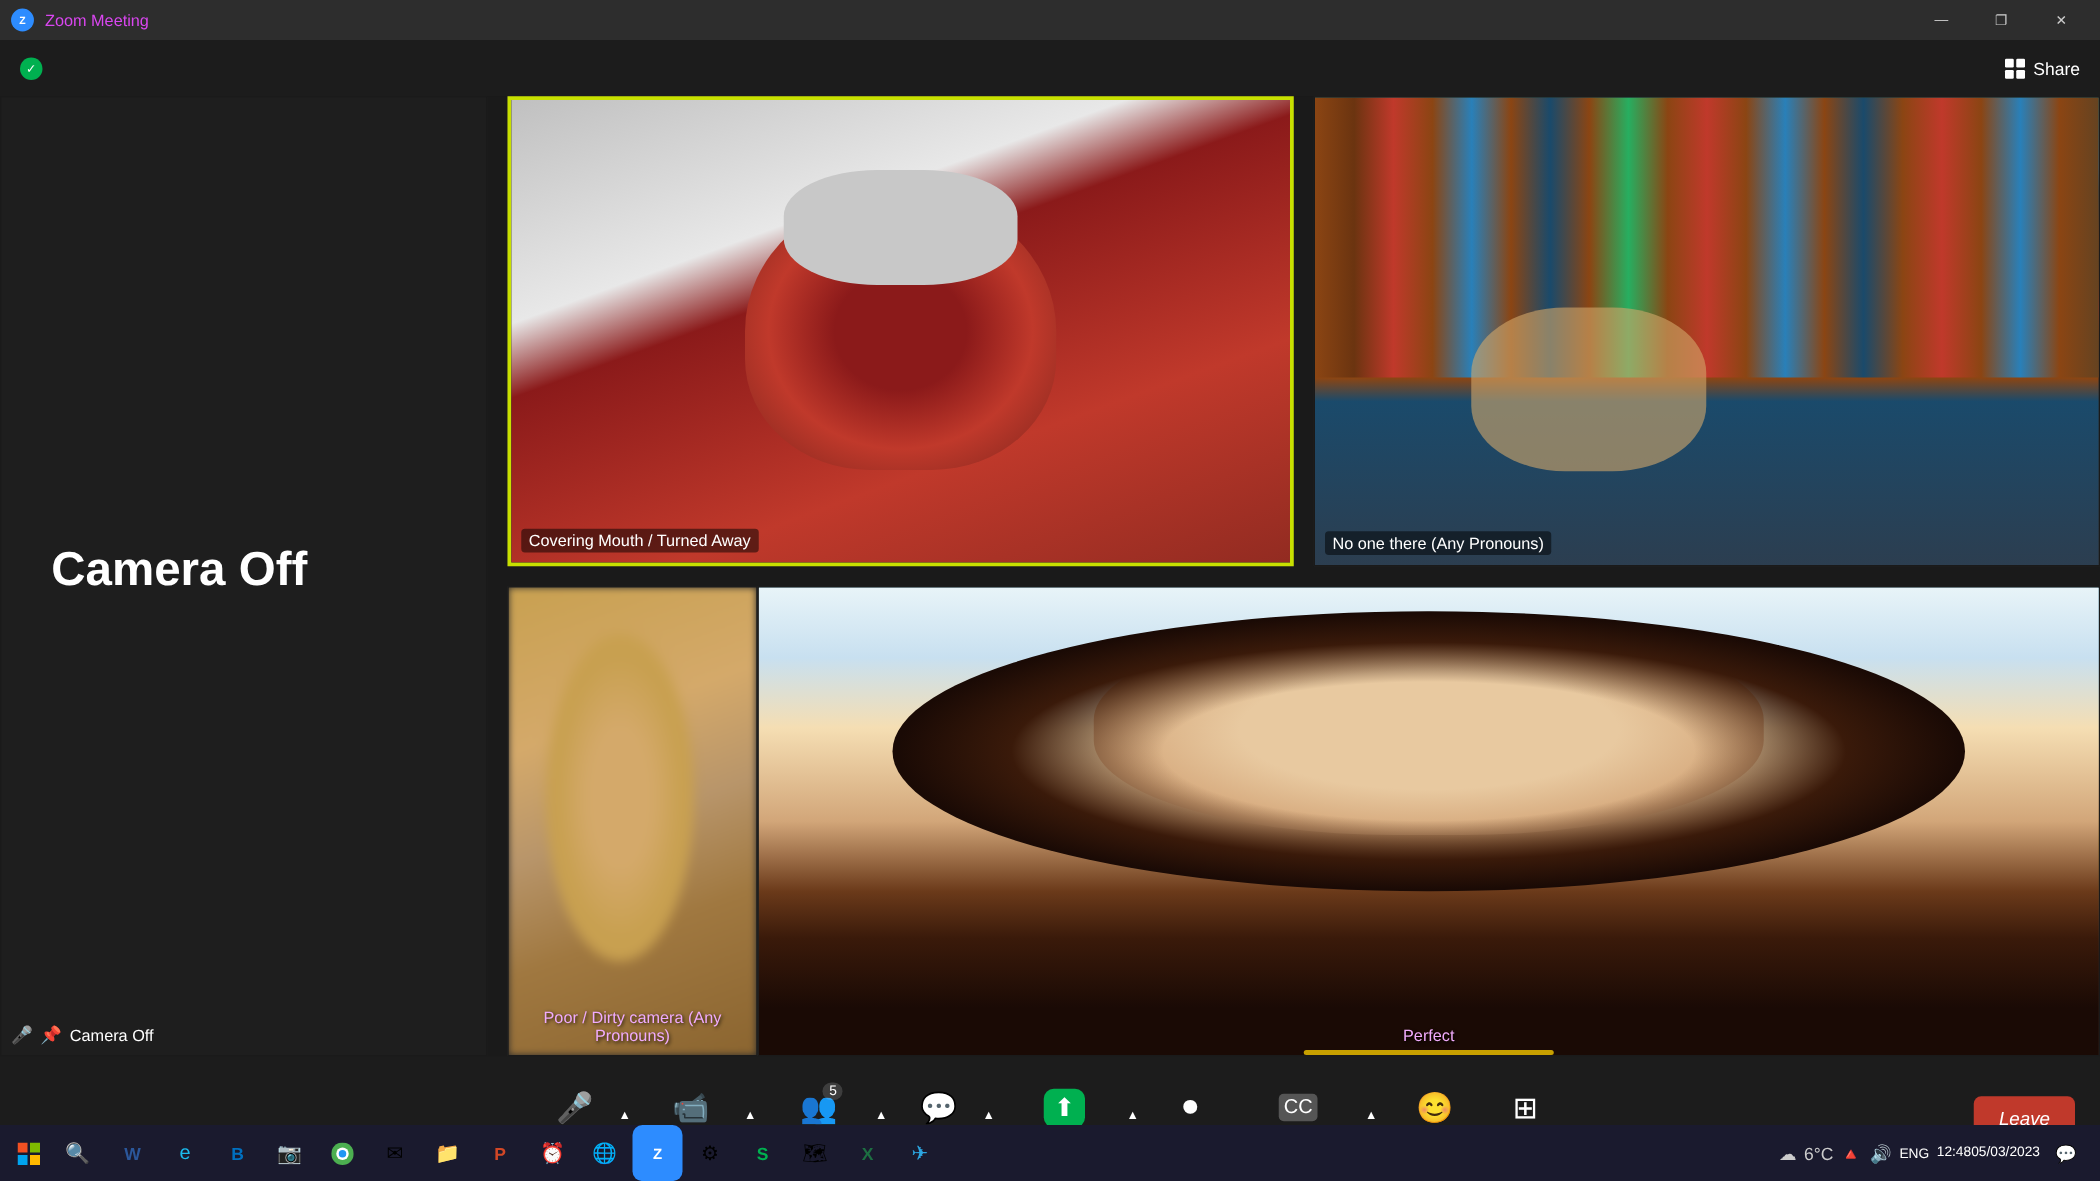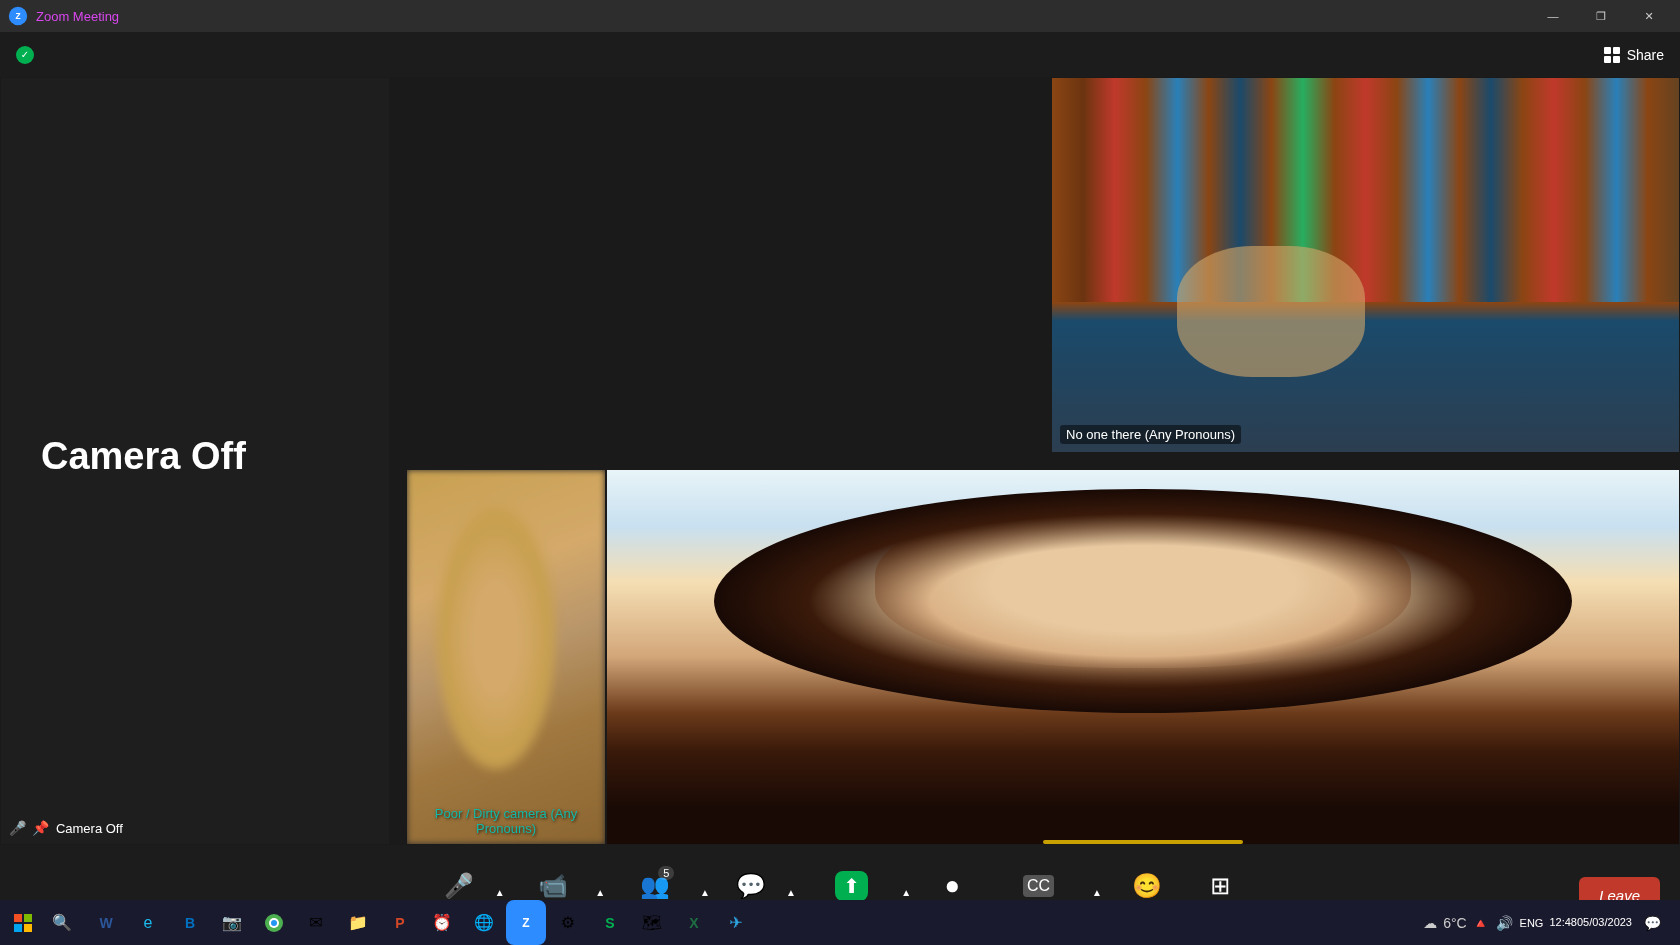--- a/index.html
+++ b/index.html
@@ -121,21 +121,21 @@
       padding: 2px 6px;
       border-radius: 3px;
     }
 
     .participant-name-bottom {
       position: absolute;
       bottom: 8px;
       left: 0;
       right: 0;
       text-align: center;
-      color: #14b8a6;
+      color: #f0abfc;
       font-size: 13px;
       text-shadow: 1px 1px 3px rgba(0,0,0,0.8);
     }
 
     
     .video-bg-red-hoodie {
       width: 100%;
       height: 100%;
       background: linear-gradient(160deg, #c0c0c0 0%, #e8e8e8 30%, #8b1a1a 40%, #c0392b 70%, #922b21 100%);
       position: relative;
@@ -412,20 +412,28 @@
 
   <div class="video-tile camera-off" style="grid-row: 1/3; grid-column: 1/2;">
     <div class="camera-off-text">Camera Off</div>
     <div class="cam-off-icons">
       <span style="color:#ff4444;font-size:14px;">🎤</span>
       <span style="font-size:14px;">📌</span>
       <span style="color:#fff;font-size:13px;">Camera Off</span>
     </div>
   </div>
 
+  <div class="video-tile active-speaker" style="grid-row: 1/2; grid-column: 2/3;">
+    <div class="video-bg-red-hoodie">
+
+      <div style="position:absolute;top:20%;left:30%;width:40%;height:60%;background:radial-gradient(ellipse, #8b1a1a 30%, #c0392b 60%, #7b241c 100%);border-radius:50% 50% 40% 40%;"></div>
+      <div style="position:absolute;top:15%;left:35%;width:30%;height:25%;background:#c8c8c8;border-radius:40%;"></div>
+    </div>
+    <div class="video-label">Covering Mouth / Turned Away</div>
+  </div>
 
   <div class="video-tile" style="grid-row: 1/2; grid-column: 3/4;">
     <div class="video-bg-bookshelf">
       <div style="position:absolute;top:0;left:0;right:0;height:60%;background:linear-gradient(90deg,#8B4513 0%,#6B3410 5%,#c0392b 10%,#8B4513 15%,#2980b9 20%,#8B4513 25%,#1a4a6b 30%,#8B4513 35%,#27ae60 40%,#8B4513 45%,#c0392b 50%,#8B4513 55%,#2980b9 60%,#8B4513 65%,#1a4a6b 70%,#8B4513 75%,#c0392b 80%,#8B4513 85%,#2980b9 90%,#8B4513 95%,#654321 100%);"></div>
       <div style="position:absolute;bottom:20%;left:20%;width:30%;height:35%;background:#d4a96a;border-radius:40%;opacity:0.6;"></div>
     </div>
     <div class="video-label">No one there (Any Pronouns)</div>
   </div>
 
   <div class="video-tile" style="grid-row: 2/3; grid-column: 2/3; max-width: 200px;">
@@ -435,20 +443,21 @@
     <div class="participant-name-bottom">Poor / Dirty camera (Any Pronouns)</div>
   </div>
 
   <div class="video-tile" style="grid-row: 2/3; grid-column: 2/4; margin-left: 200px;">
     <div class="video-bg-smiling-woman">
       <div style="position:absolute;top:0;left:0;right:0;bottom:0;background:linear-gradient(180deg, #e8f4f8 0%, #c8e0f0 15%, #f5deb3 30%, #d2a679 50%, #6b3a1a 65%, #3a1a0a 75%, #1a0a05 90%);"></div>
       <div style="position:absolute;top:8%;left:25%;width:50%;height:45%;background:radial-gradient(ellipse, #e8c9a0 40%, #d4a679 70%);border-radius:45%;"></div>
 
       <div style="position:absolute;top:5%;left:10%;width:80%;height:60%;background:radial-gradient(ellipse, transparent 35%, #3a1a0a 55%, #1a0a05 70%);border-radius:50%;"></div>
     </div>
+    <div class="participant-name-bottom">Perfect</div>
     <div class="progress-bar"></div>
   </div>
 
 </div>
 
 <div class="toolbar">
 
   <div class="btn-group">
     <div class="toolbar-btn">
       <div class="icon">🎤</div>

